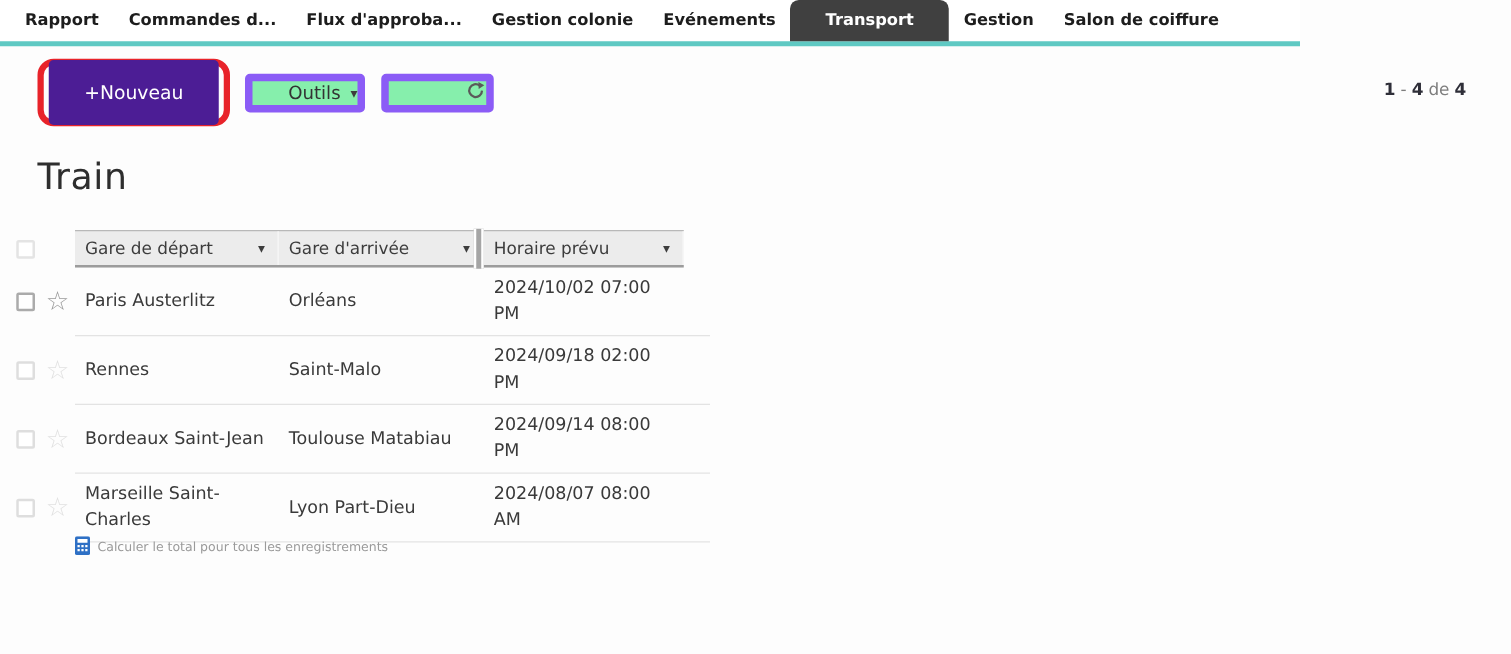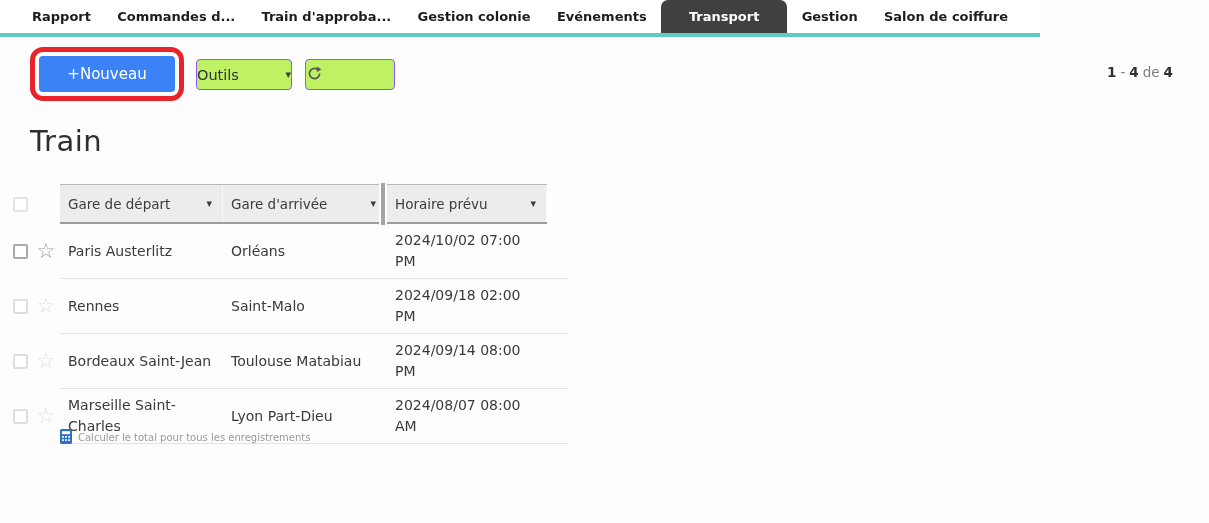--- a/index.html
+++ b/index.html
@@ -10,22 +10,22 @@
     font-family:"DejaVu Sans","Liberation Sans",sans-serif;
     overflow:hidden;
     color:#333;
   }
 
   
   .tabbar {
     position:absolute; top:0; left:0; width:1040px; height:37px;
     background:#ffffff;
     border-bottom:4px solid #5fc9c3;
-    display:flex; justify-content:space-between; align-items:stretch;
-    padding:0 20px;
+    display:flex; justify-content:flex-start; align-items:stretch;
+    padding:0 8px;
   }
   .tab {
     display:flex; align-items:center;
     padding:0 12px;
     font-size:13px; font-weight:700; color:#1d1d1d;
     white-space:nowrap; cursor:pointer;
   }
   .tab.active {
     background:#404040; color:#ffffff;
     border-radius:7px 7px 0 0;
@@ -33,31 +33,31 @@
   }
 
   
   .annotation {
     position:absolute; left:30px; top:47px;
     width:154px; height:54px;
     border:5px solid #e8232a; border-radius:13px;
     display:flex; align-items:center; justify-content:center;
   }
   .btn-new {
-    width:136px; height:36px;
-    background:#3b82f6; color:#fff;
+    width:136px; height:52px;
+    background:#4c1d95; color:#fff;
     border:none; border-radius:4px;
     font-size:15px; font-family:inherit;
     cursor:pointer;
   }
   .btn-gray {
     position:absolute;
-    background:#bef264; border:1px solid #8b5cf6; border-radius:4px;
+    background:#86efac; border:6px solid #8b5cf6; border-radius:4px;
     color:#333; font-size:14.5px; font-family:inherit;
-    display:flex; align-items:center; justify-content:space-between; gap:8px;
+    display:flex; align-items:center; justify-content:flex-end; gap:8px;
     cursor:pointer;
   }
   #btn-tools { left:196px; top:59px; width:96px; height:31px; }
   #btn-refresh { left:305px; top:59px; width:90px; height:31px; }
   .caret { font-size:11px; color:#3d3d3d; line-height:1; }
 
   .pagination {
     position:absolute; top:64px; right:34px;
     font-size:13.5px; color:#7d7d7d;
   }
@@ -69,21 +69,21 @@
     position:absolute; left:30px; top:124px;
     font-size:29px; font-weight:400; color:#2e2e2e;
     letter-spacing:0.5px;
   }
 
   
   .table { position:absolute; left:8px; top:184px; width:560px; }
   .sel-col  { width:24px; display:flex; align-items:center; justify-content:center; flex:none; }
   .star-col { width:28px; display:flex; align-items:center; justify-content:center; flex:none; }
 
-  .thead { display:flex; align-items:stretch; height:40px; }
+  .thead { display:flex; align-items:stretch; height:30px; }
   .head-cells {
     display:flex; position:relative;
     background:#ececec;
     border-top:1px solid #b8b8b8;
     border-bottom:2px solid #9c9c9c;
   }
   .hcell {
     display:flex; align-items:center; justify-content:space-between;
     padding:0 10px 0 8px;
     font-size:13.5px; color:#3c3c3c;
@@ -122,21 +122,21 @@
     display:flex; align-items:center; gap:6px;
     font-size:10px; color:#9a9a9a; cursor:pointer;
   }
 </style>
 </head>
 <body>
 
 <nav class="tabbar">
   <div class="tab">Rapport</div>
   <div class="tab">Commandes d...</div>
-  <div class="tab">Train d'approba...</div>
+  <div class="tab">Flux d'approba...</div>
   <div class="tab">Gestion colonie</div>
   <div class="tab">Evénements</div>
   <div class="tab active">Transport</div>
   <div class="tab">Gestion</div>
   <div class="tab">Salon de coiffure</div>
 </nav>
 
 <div class="annotation">
   <button class="btn-new">+Nouveau</button>
 </div>

